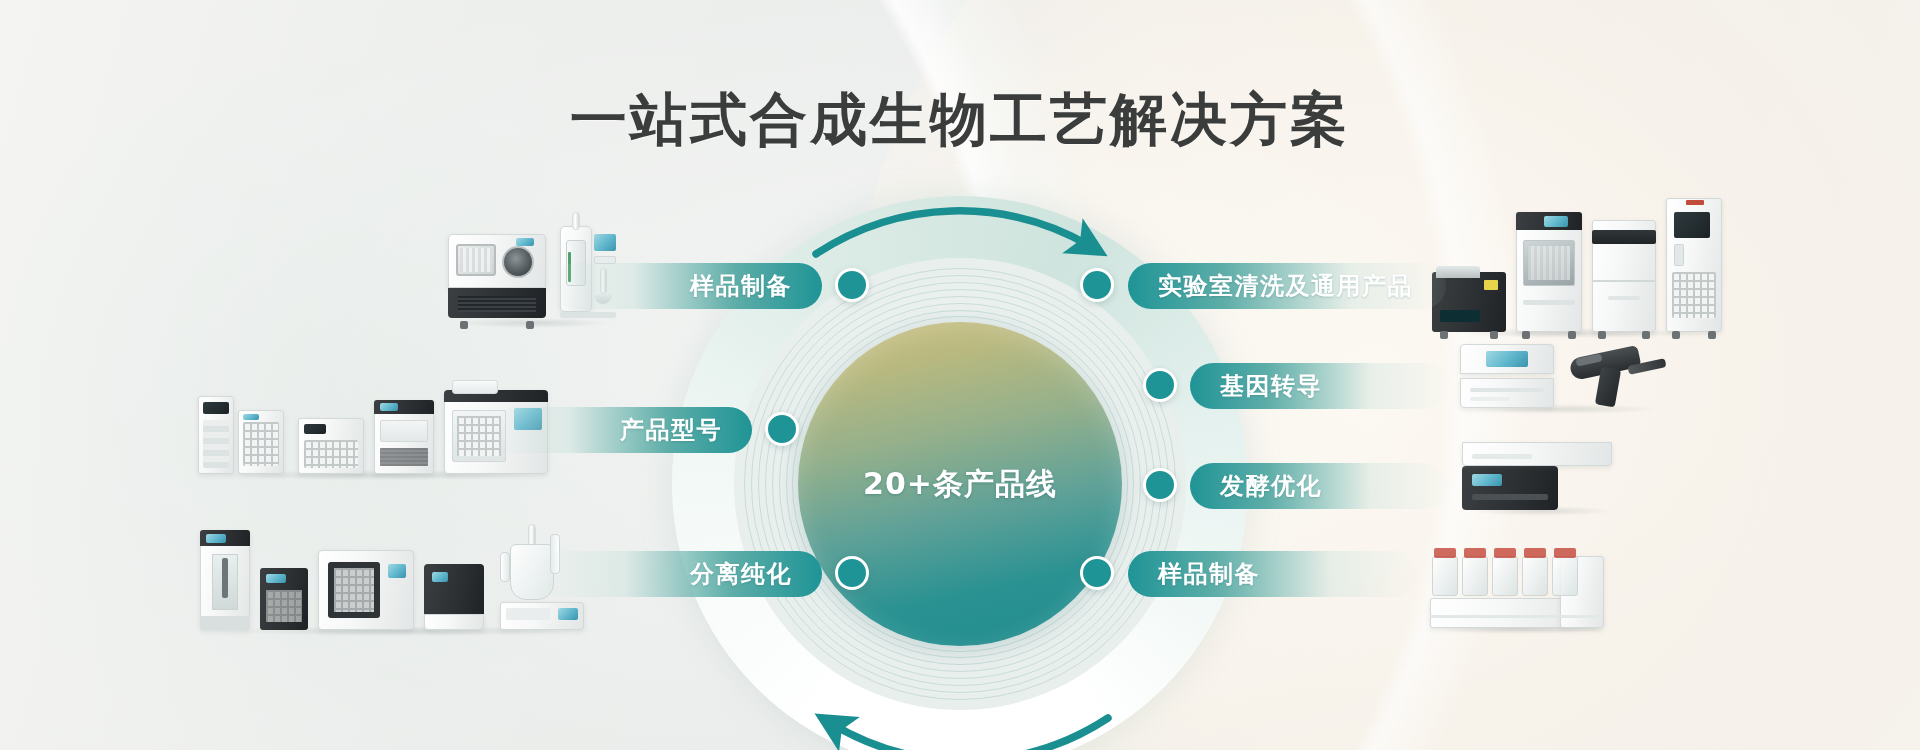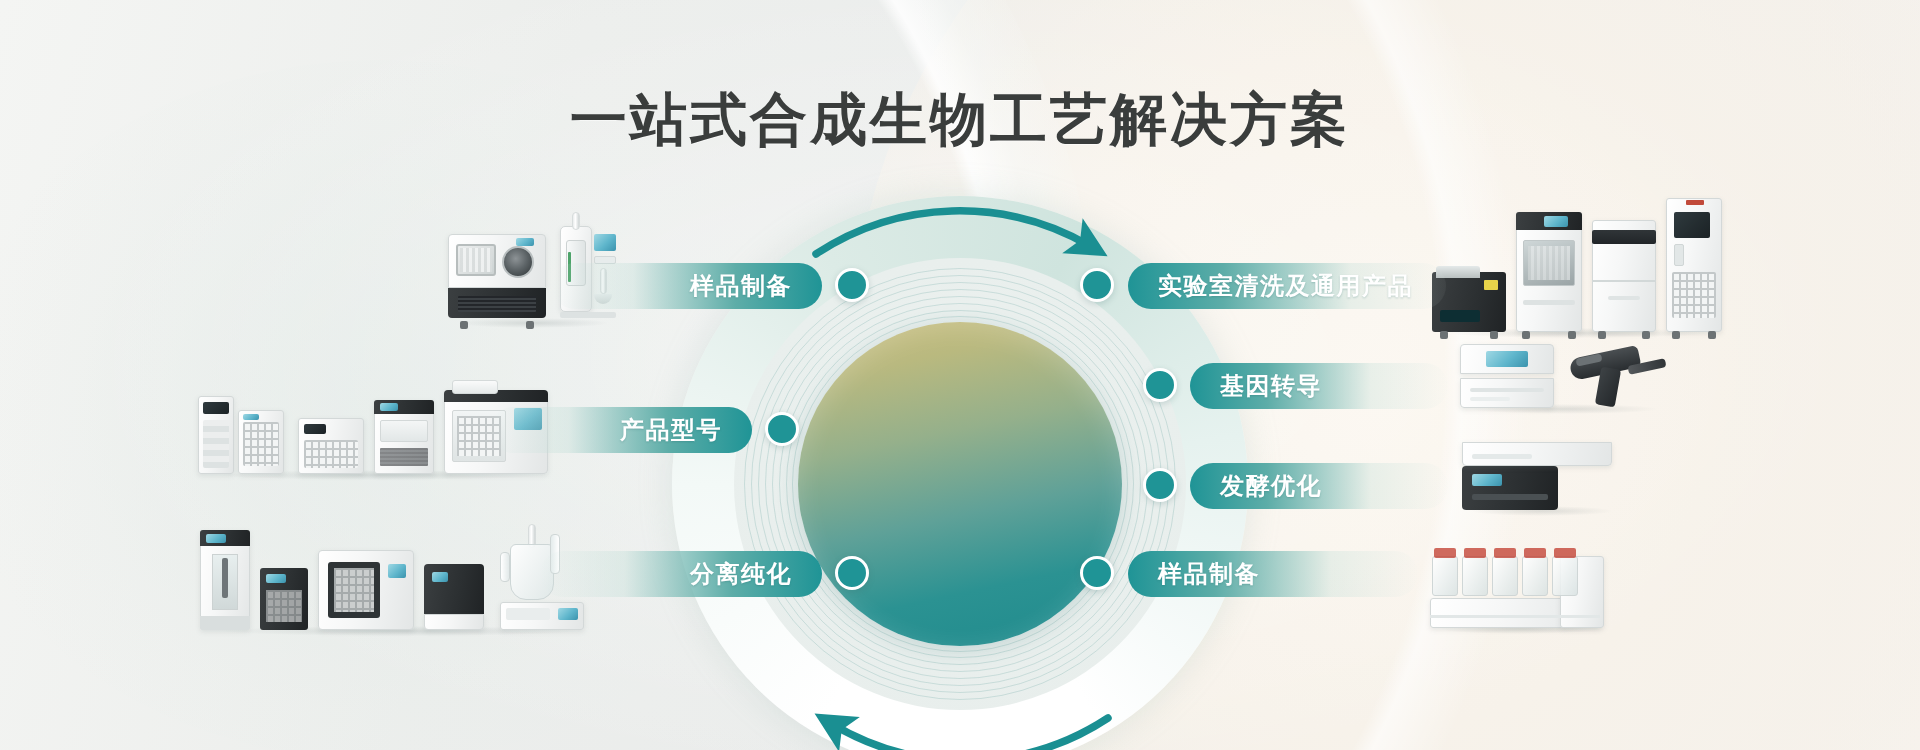--- a/index.html
+++ b/index.html
@@ -305,20 +305,21 @@
   <div class="hairline" style="left:72px;top:72px;width:432px;height:432px;"></div>
   <div class="hairline" style="left:79px;top:79px;width:418px;height:418px;"></div>
   <div class="hairline" style="left:86px;top:86px;width:404px;height:404px;"></div>
   <div class="hairline" style="left:93px;top:93px;width:390px;height:390px;"></div>
   <div class="hairline" style="left:100px;top:100px;width:376px;height:376px;"></div>
   <div class="hairline" style="left:107px;top:107px;width:362px;height:362px;"></div>
   <div class="hairline" style="left:114px;top:114px;width:348px;height:348px;"></div>
   <div class="hairline" style="left:120px;top:120px;width:336px;height:336px;"></div>
 
   <div class="core">
+    <div class="core-line">20+条产品线</div>
   </div>
 
   <svg id="arc-svg" viewBox="0 0 644 644">
     <defs>
       <marker id="ah-r" viewBox="0 0 12 12" refX="6" refY="6" markerWidth="6.5" markerHeight="6.5" orient="auto">
         <path d="M1,1 L11,6 L1,11 L3.2,6 Z" fill="#1a8f92"></path>
       </marker>
       <marker id="ah-l" viewBox="0 0 12 12" refX="6" refY="6" markerWidth="6.5" markerHeight="6.5" orient="auto">
         <path d="M1,1 L11,6 L1,11 L3.2,6 Z" fill="#1a8f92"></path>
       </marker>

